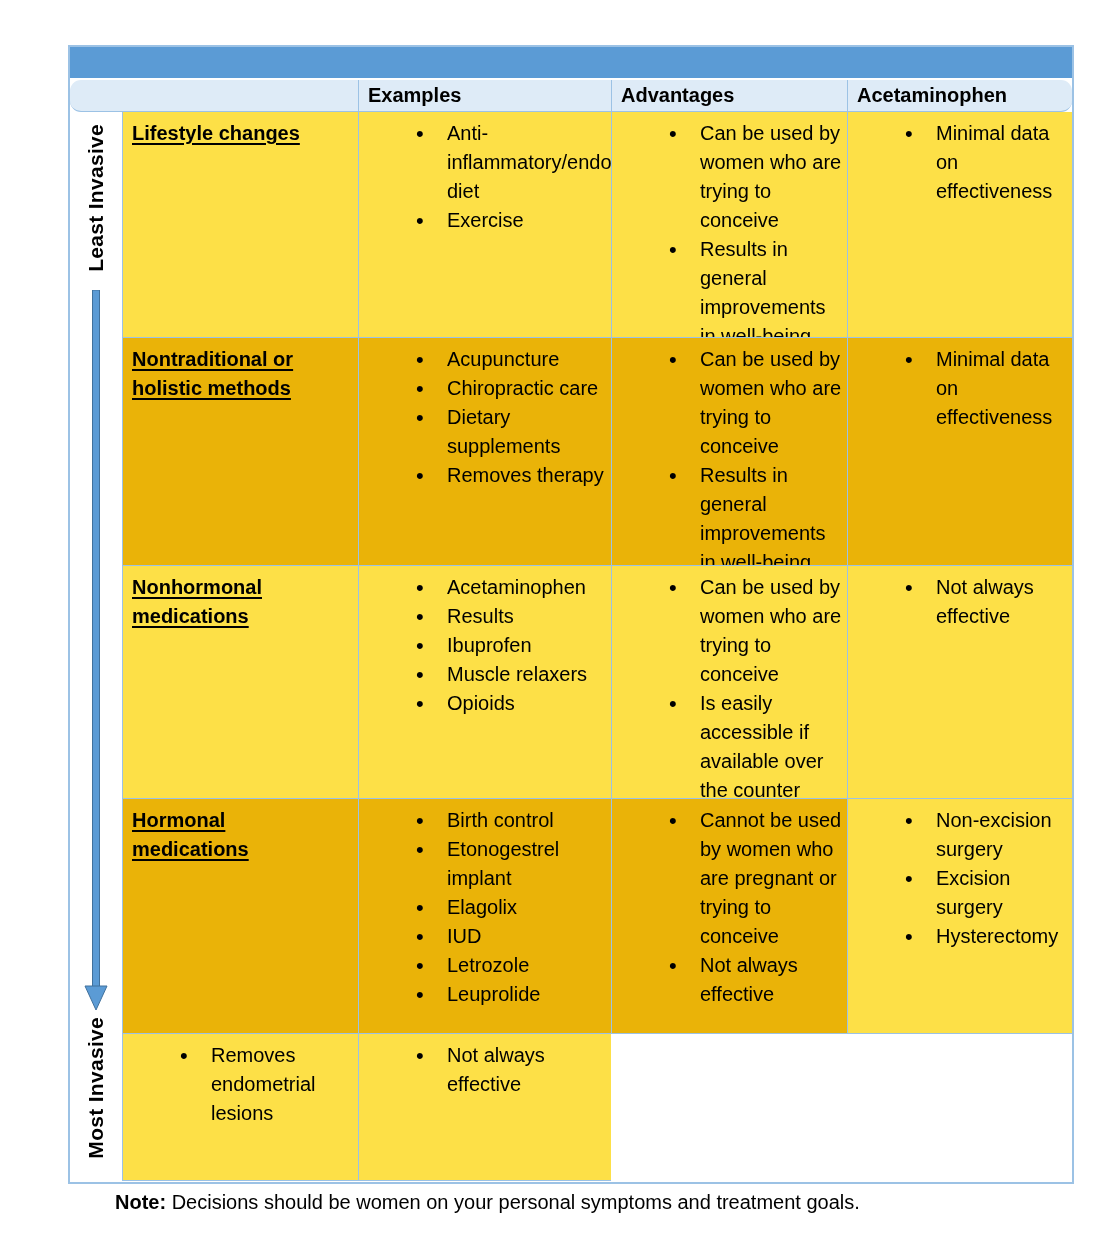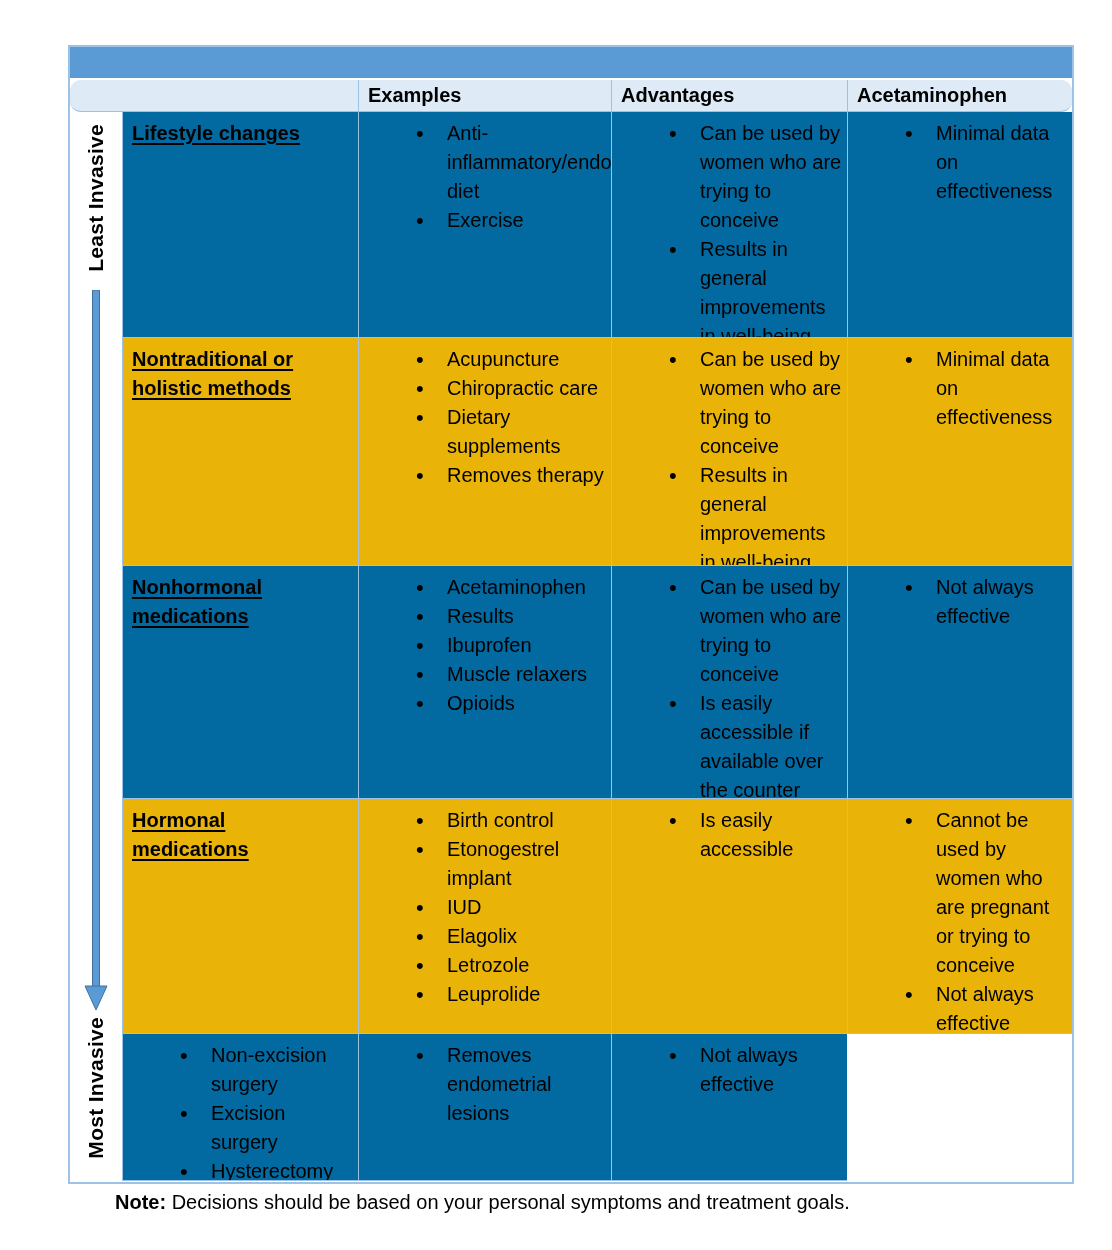--- a/index.html
+++ b/index.html
@@ -38,21 +38,21 @@
   .axis-label{
     position:absolute;left:50%;
     writing-mode:vertical-rl;transform:translateX(-50%) rotate(180deg);
     font-weight:bold;font-size:21px;letter-spacing:0.3px;white-space:nowrap;
   }
   .axis-label.top{top:12px;}
   .axis-label.bottom{bottom:22px;}
   .axis-arrow{position:absolute;left:50%;transform:translateX(-50%);top:178px;}
   .cell{
     border-left:1px solid #9CC2E5;border-bottom:1px solid #9CC2E5;
-    box-sizing:border-box;background:#0369a1;overflow:hidden;
+    box-sizing:border-box;background:#fde047;overflow:hidden;
   }
   .cell.shade{background:#eab308;}
   .cat-label{
     display:inline-block;margin:7px 0 0 9px;max-width:215px;
     font-weight:bold;font-size:20px;line-height:29px;
     text-decoration:underline;text-underline-offset:3px;
   }
   ul.bullets{margin:7px 0 0 0;padding:0;list-style:none;}
   ul.bullets li{
     position:relative;padding-left:88px;padding-right:4px;
@@ -149,29 +149,24 @@
       <div class="cell">
         <ul class="bullets">
           <li>Not always effective</li>
         </ul>
       </div>
       <div class="cell shade"><span class="cat-label">Hormonal medications</span></div>
       <div class="cell shade">
         <ul class="bullets">
           <li>Birth control</li>
           <li>Etonogestrel implant</li>
+          <li>Elagolix</li>
           <li>IUD</li>
-          <li>Elagolix</li>
           <li>Letrozole</li>
           <li>Leuprolide</li>
-        </ul>
-      </div>
-      <div class="cell shade">
-        <ul class="bullets">
-          <li>Is easily accessible</li>
         </ul>
       </div>
       <div class="cell shade">
         <ul class="bullets">
           <li>Cannot be used by women who are pregnant or trying to conceive</li>
           <li>Not always effective</li>
         </ul>
       </div>
       <div class="cell">
         <ul class="bullets">
@@ -188,14 +183,14 @@
       <div class="cell">
         <ul class="bullets">
           <li>Not always effective</li>
         </ul>
       </div>
     </div>
 
 </div>
 
 <div class="note">
-  <b>Note:</b><span> Decisions should be based on your personal symptoms and treatment goals.</span>
+  <b>Note:</b><span> Decisions should be women on your personal symptoms and treatment goals.</span>
 </div>
 
 </body></html>

